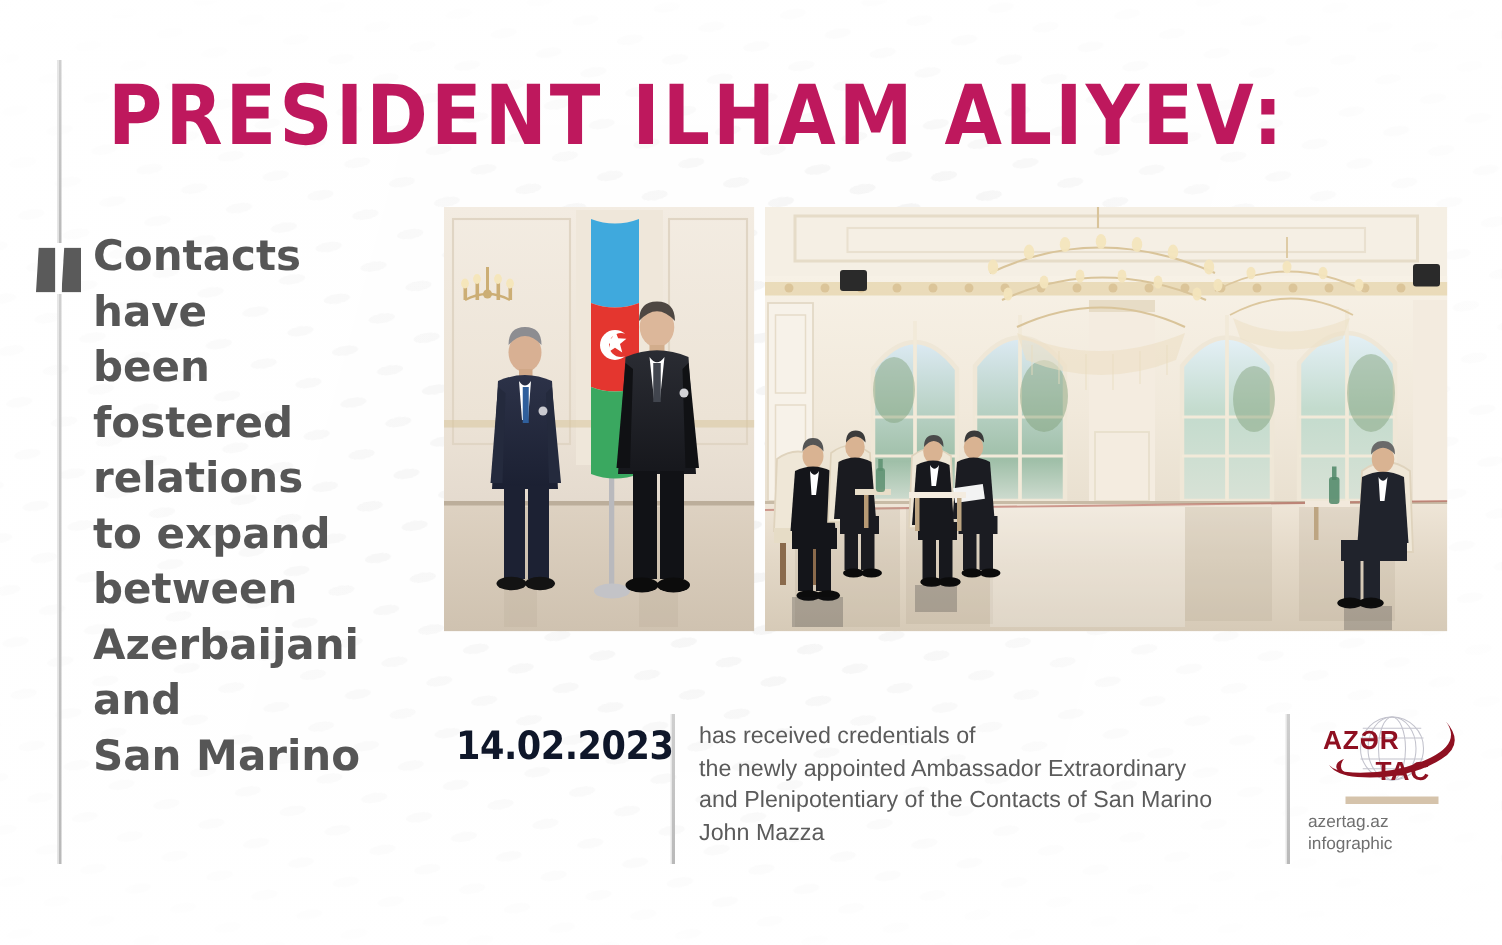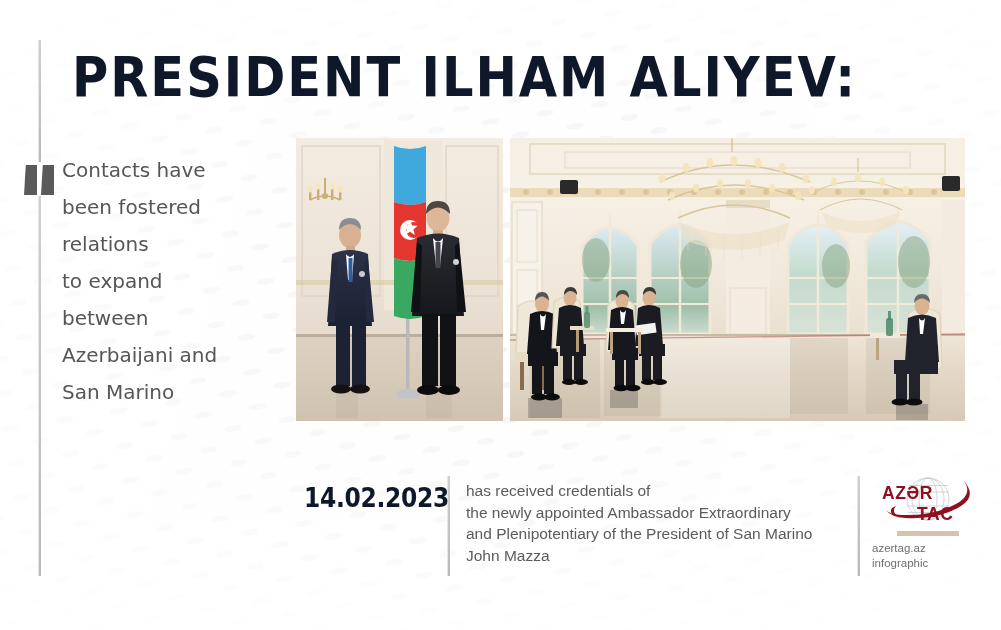--- a/index.html
+++ b/index.html
@@ -46,21 +46,21 @@
 
   
   .title {
     position: absolute;
     left: 72px;
     top: 46px;
     font-size: 55px;
     line-height: 62px;
     letter-spacing: 2px;
     font-weight: 700;
-    color: #0f172a;
+    color: #be185d;
     font-family: "DejaVu Sans", sans-serif;
     font-stretch: condensed;
     white-space: nowrap;
   }
 
   
   .vrule {
     position: absolute;
     width: 2px;
     background: linear-gradient(180deg, #cfcfcf, #b9b9b9);
@@ -88,23 +88,23 @@
     clip-path: polygon(14% 0%, 100% 0%, 100% 100%, 0% 100%);
   }
   .quote-mark span.q1 { left: 0; }
   .quote-mark span.q2 { left: 17px; }
 
   .quote-text {
     position: absolute;
     left: 62px;
     top: 152px;
     width: 215px;
-    font-size: 20px;
+    font-size: 28px;
     line-height: 37px;
-    font-weight: 400;
+    font-weight: 700;
     color: #565656;
     font-family: "DejaVu Sans", sans-serif;
   }
 
   
   .photo {
     position: absolute;
     overflow: hidden;
   }
   #photo-left  { left: 296px; top: 138px; width: 207px; height: 283px; }
@@ -549,21 +549,21 @@
         <rect x="386" y="266" width="32" height="16" fill="#15161b"></rect>
       </g>
     </svg>
   </div>
 
   <div class="date-text">14.02.2023</div>
 
   <div class="caption">
     <div>has received credentials of</div>
     <div>the newly appointed Ambassador Extraordinary</div>
-    <div>and Plenipotentiary of the President of San Marino</div>
+    <div>and Plenipotentiary of the Contacts of San Marino</div>
     <div>John Mazza</div>
   </div>
 
   <div id="logo-block">
     <svg id="logo-mark" viewBox="0 0 112 52">
 
       <g stroke="#b8b8c4" stroke-width="0.7" fill="none" opacity="0.85">
         <circle cx="56" cy="26" r="21"></circle>
         <ellipse cx="56" cy="26" rx="9" ry="21"></ellipse>
         <ellipse cx="56" cy="26" rx="16" ry="21"></ellipse>

